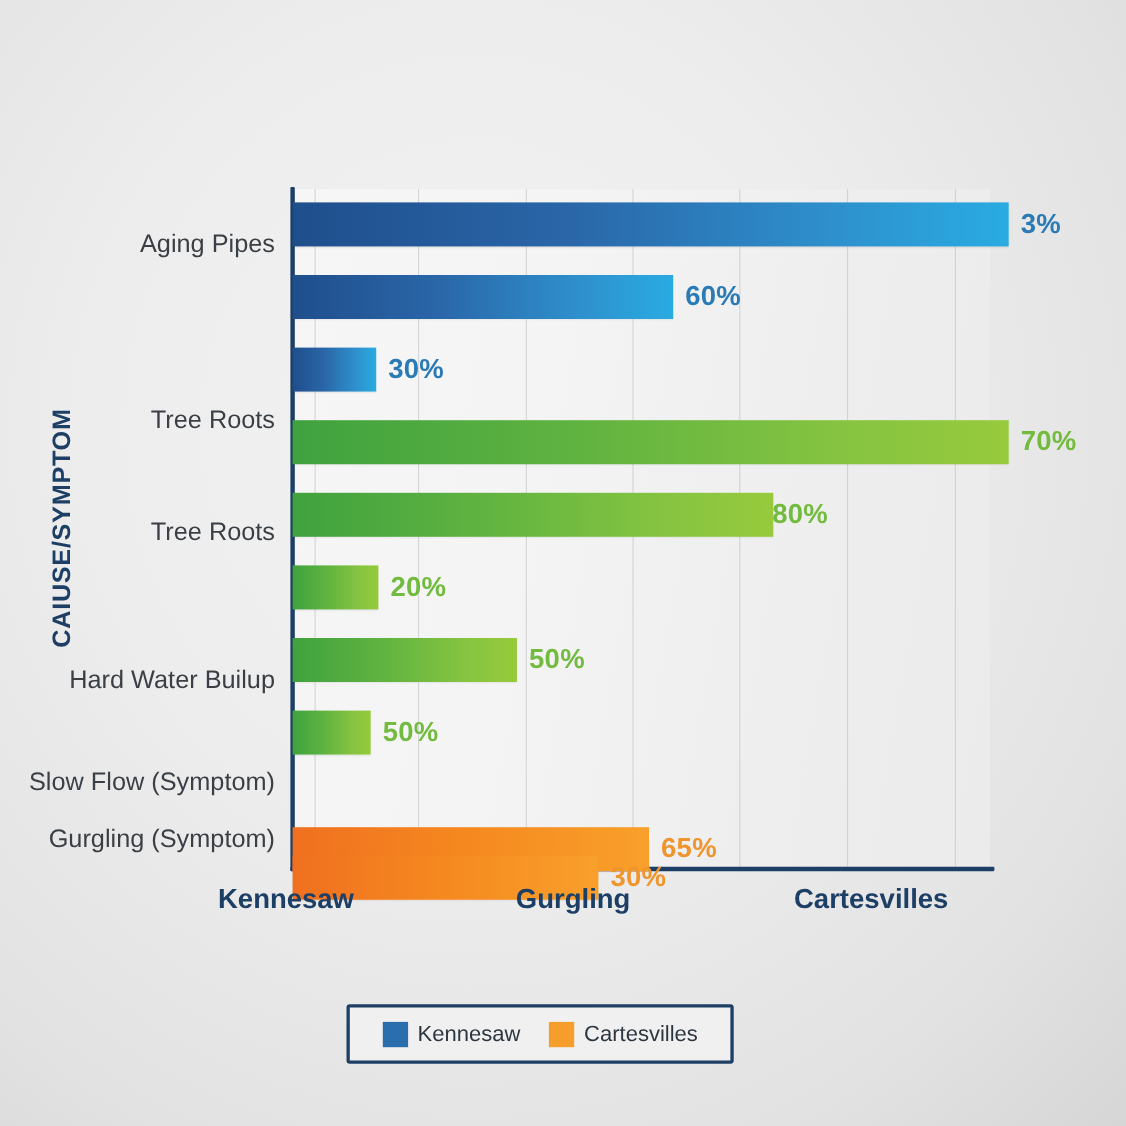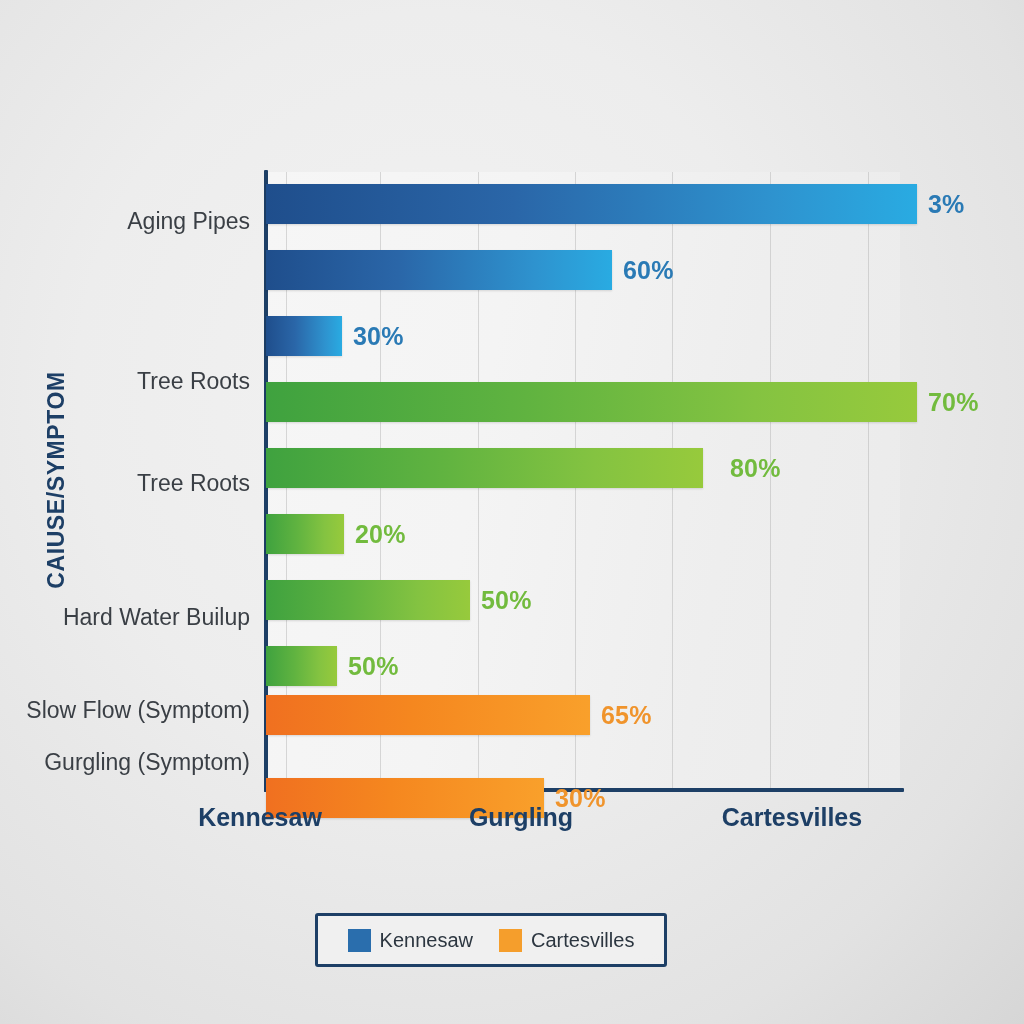--- a/index.html
+++ b/index.html
@@ -205,35 +205,35 @@
       <div class="bar-row" style="left: 266px; top: 316px; width: 700px;">
         <div class="bar blue" style="width: 76px;"></div>
         <span class="bar-value blue" style="left: 87px;">30%</span>
       </div>
       <div class="bar-row" style="left: 266px; top: 382px; width: 700px;">
         <div class="bar green" style="width: 651px;"></div>
         <span class="bar-value green" style="left: 662px;">70%</span>
       </div>
       <div class="bar-row" style="left: 266px; top: 448px; width: 700px;">
         <div class="bar green" style="width: 437px;"></div>
-        <span class="bar-value green" style="left: 464px; text-align: right;">80%</span>
+        <span class="bar-value green" style="left: 436px; text-align: right;">80%</span>
       </div>
       <div class="bar-row" style="left: 266px; top: 514px; width: 700px;">
         <div class="bar green" style="width: 78px;"></div>
         <span class="bar-value green" style="left: 89px;">20%</span>
       </div>
       <div class="bar-row" style="left: 266px; top: 580px; width: 700px;">
         <div class="bar green" style="width: 204px;"></div>
         <span class="bar-value green" style="left: 215px;">50%</span>
       </div>
       <div class="bar-row" style="left: 266px; top: 646px; width: 700px;">
         <div class="bar green" style="width: 71px;"></div>
         <span class="bar-value green" style="left: 82px;">50%</span>
       </div>
-      <div class="bar-row" style="left: 266px; top: 695px; width: 700px; padding-left: 20px;">
+      <div class="bar-row" style="left: 266px; top: 752px; width: 700px; padding-left: 20px;">
         <div class="bar orange" style="width: 324px;"></div>
         <span class="bar-value orange" style="left: 335px;">65%</span>
       </div>
       <div class="bar-row" style="left: 266px; top: 778px; width: 700px;">
         <div class="bar orange" style="width: 278px;"></div>
         <span class="bar-value orange" style="left: 289px;">30%</span>
       </div>
     </div>
 
   <div id="cat-labels-layer">

